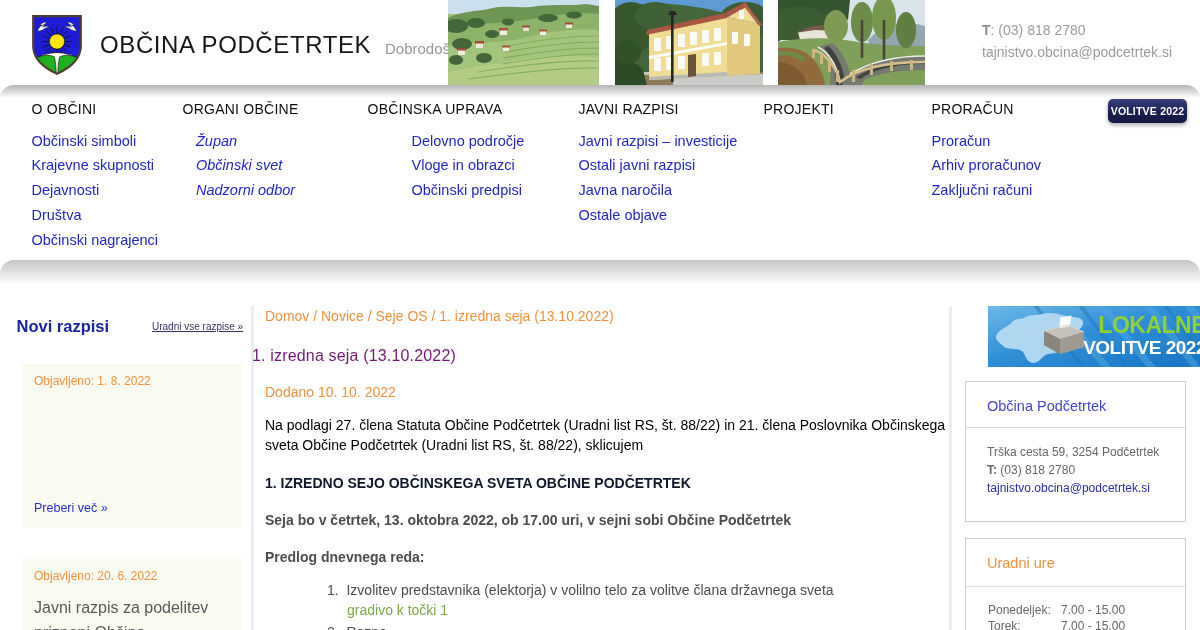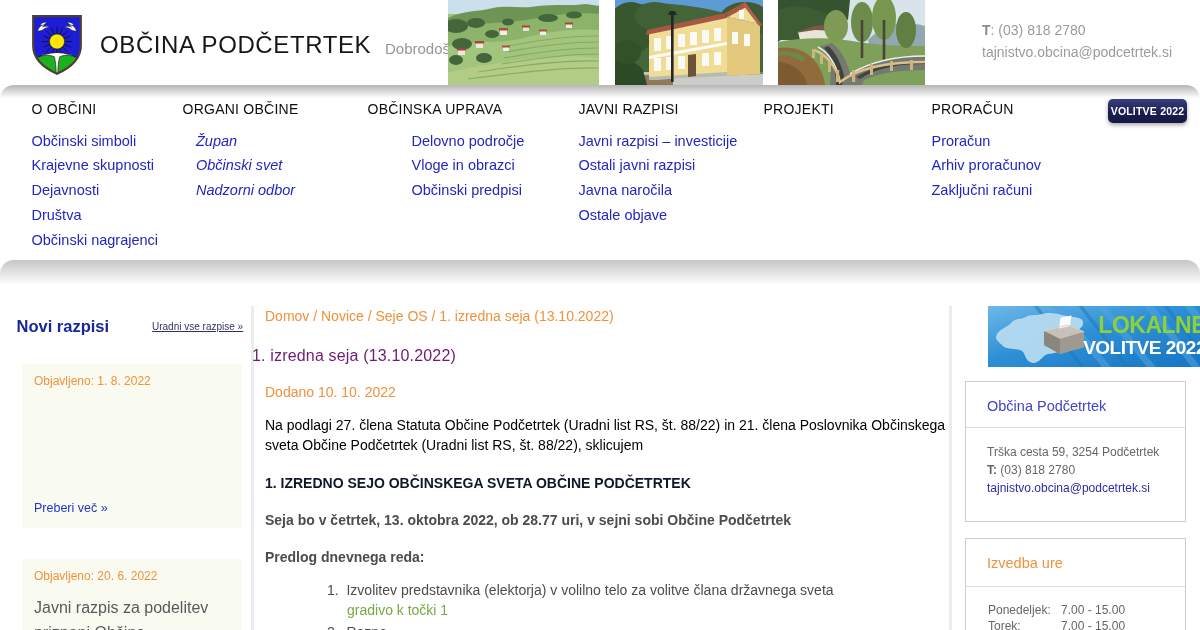--- a/index.html
+++ b/index.html
@@ -214,21 +214,21 @@
   <div class="abs" style="left:22px;top:559px;width:220px;height:130px;background:#fafbf0;"></div>
   <div class="abs" style="left:34px;top:569.5px;font-size:12px;line-height:13px;color:#f0913e;">Objavljeno: 20. 6. 2022</div>
   <div class="abs" style="left:34px;top:594.5px;width:196px;font-size:16px;font-weight:normal;line-height:25px;color:#59595b;">Javni razpis za podelitev priznanj Občine</div>
 
   <div class="abs" style="left:265px;top:308.5px;font-size:14px;line-height:14px;color:#f0913e;">Domov / Novice / Seje OS / 1. izredna seja (13.10.2022)</div>
   <div class="abs" style="left:252px;top:344px;font-size:16px;line-height:24px;letter-spacing:0.17px;color:#701a75;">1. izredna seja (13.10.2022)</div>
   <div class="abs" style="left:265px;top:385px;font-size:14px;line-height:14px;color:#f0913e;">Dodano 10. 10. 2022</div>
 
   <div class="abs" style="left:265px;top:415px;width:684px;font-size:14px;line-height:20.2px;color:#000000;">Na podlagi 27. člena Statuta Občine Podčetrtek (Uradni list RS, št. 88/22) in 21. člena Poslovnika Občinskega sveta Občine Podčetrtek (Uradni list RS, št. 88/22), sklicujem</div>
   <div class="abs" style="left:265px;top:476px;font-size:14px;font-weight:bold;line-height:14px;color:#0f172a;">1. IZREDNO SEJO OBČINSKEGA SVETA OBČINE PODČETRTEK</div>
-  <div class="abs" style="left:265px;top:513px;font-size:14px;font-weight:bold;line-height:14px;color:#4c4c4c;">Seja bo v četrtek, 13. oktobra 2022, ob 28.77 uri, v sejni sobi Občine Podčetrtek</div>
+  <div class="abs" style="left:265px;top:513px;font-size:14px;font-weight:bold;line-height:14px;color:#4c4c4c;">Seja bo v četrtek, 13. oktobra 2022, ob 17.00 uri, v sejni sobi Občine Podčetrtek</div>
   <div class="abs" style="left:265px;top:550px;font-size:14px;font-weight:bold;line-height:14px;color:#4c4c4c;">Predlog dnevnega reda:</div>
 
   <div class="abs" style="left:327px;top:579.5px;font-size:14px;line-height:20.2px;color:#4c4c4c;">1.&nbsp; Izvolitev predstavnika (elektorja) v volilno telo za volitve člana državnega sveta<br><span style="margin-left:20px;color:#7aa843;">gradivo k točki 1</span></div>
   <div class="abs" style="left:327px;top:622px;font-size:14px;line-height:20.2px;color:#4c4c4c;">2.&nbsp; Razno</div>
 
   <div class="abs" style="left:964px;top:306px;width:224px;height:61px;margin-left:24px;">
     <svg width="224" height="61" viewBox="0 0 224 61">
       <defs>
         <linearGradient id="bg1" x1="0" y1="0" x2="1" y2="1">
           <stop offset="0" stop-color="#6db8e8"></stop>
@@ -261,18 +261,18 @@
       <text x="218" y="48" text-anchor="end" font-family="Liberation Sans, sans-serif" font-size="19" font-weight="bold" fill="#ffffff" letter-spacing="-0.5">VOLITVE 2022</text>
     </svg>
   </div>
 
   <div class="abs" style="left:965px;top:381px;width:221px;height:141px;border:1px solid #cccccc;background:#fff;"></div>
   <div class="abs" style="left:987px;top:398.5px;font-size:14.5px;line-height:15px;color:#4444c8;">Občina Podčetrtek</div>
   <div class="abs" style="left:966px;top:427px;width:219px;height:1px;background:#dddddd;"></div>
   <div class="abs" style="left:987px;top:443px;font-size:12px;line-height:18px;color:#666666;">Trška cesta 59, 3254 Podčetrtek<br><b>T:</b> (03) 818 2780<br><span style="color:#2d2da0;">tajnistvo.obcina@podcetrtek.si</span></div>
 
   <div class="abs" style="left:965px;top:538px;width:221px;height:141px;border:1px solid #cccccc;background:#fff;"></div>
-  <div class="abs" style="left:987px;top:555.5px;font-size:14.5px;line-height:15px;color:#f0913e;">Izvedba ure</div>
+  <div class="abs" style="left:987px;top:555.5px;font-size:14.5px;line-height:15px;color:#f0913e;">Uradni ure</div>
   <div class="abs" style="left:966px;top:586px;width:219px;height:1px;background:#dddddd;"></div>
   <div class="abs" style="left:988px;top:602px;font-size:12px;line-height:16px;color:#666666;">Ponedeljek:<br>Torek:</div>
   <div class="abs" style="left:1061px;top:602px;font-size:12px;line-height:16px;color:#666666;">7.00 - 15.00<br>7.00 - 15.00</div>
 
 </div>
 
 </body></html>

